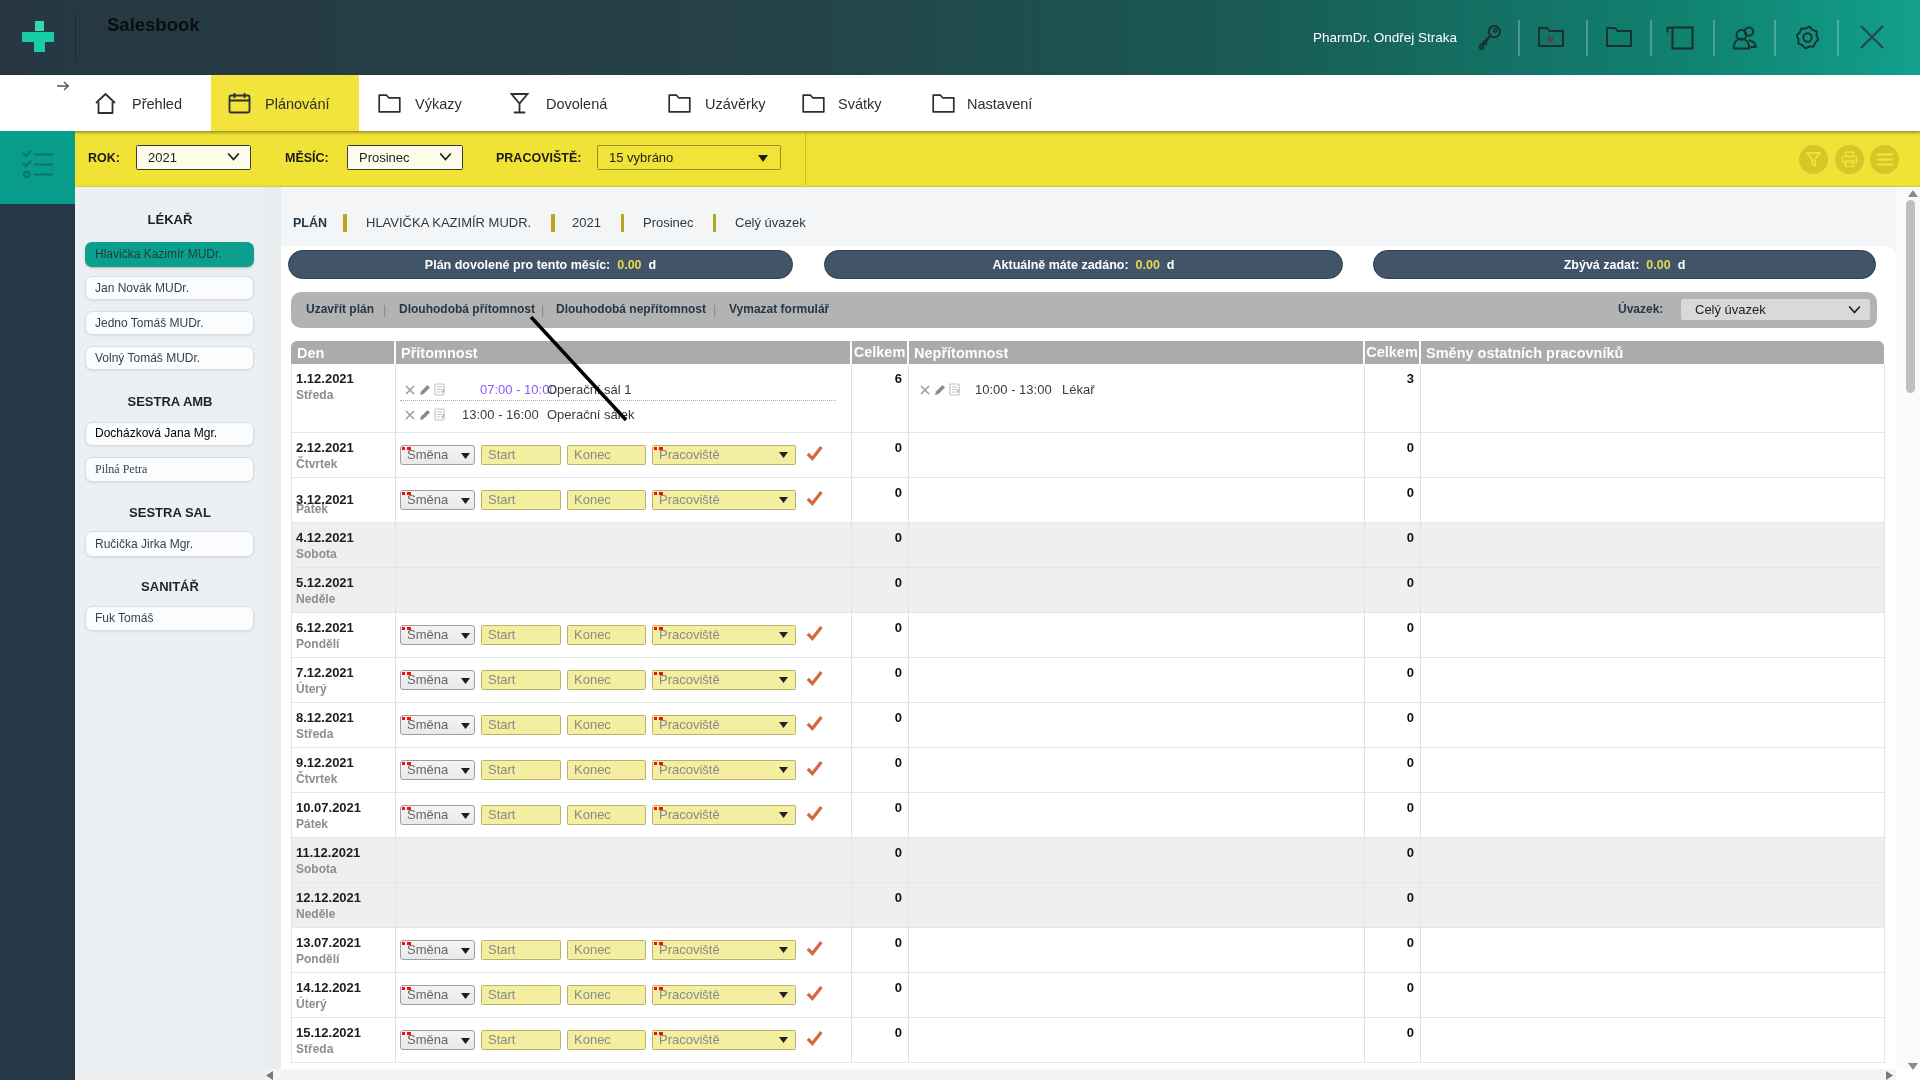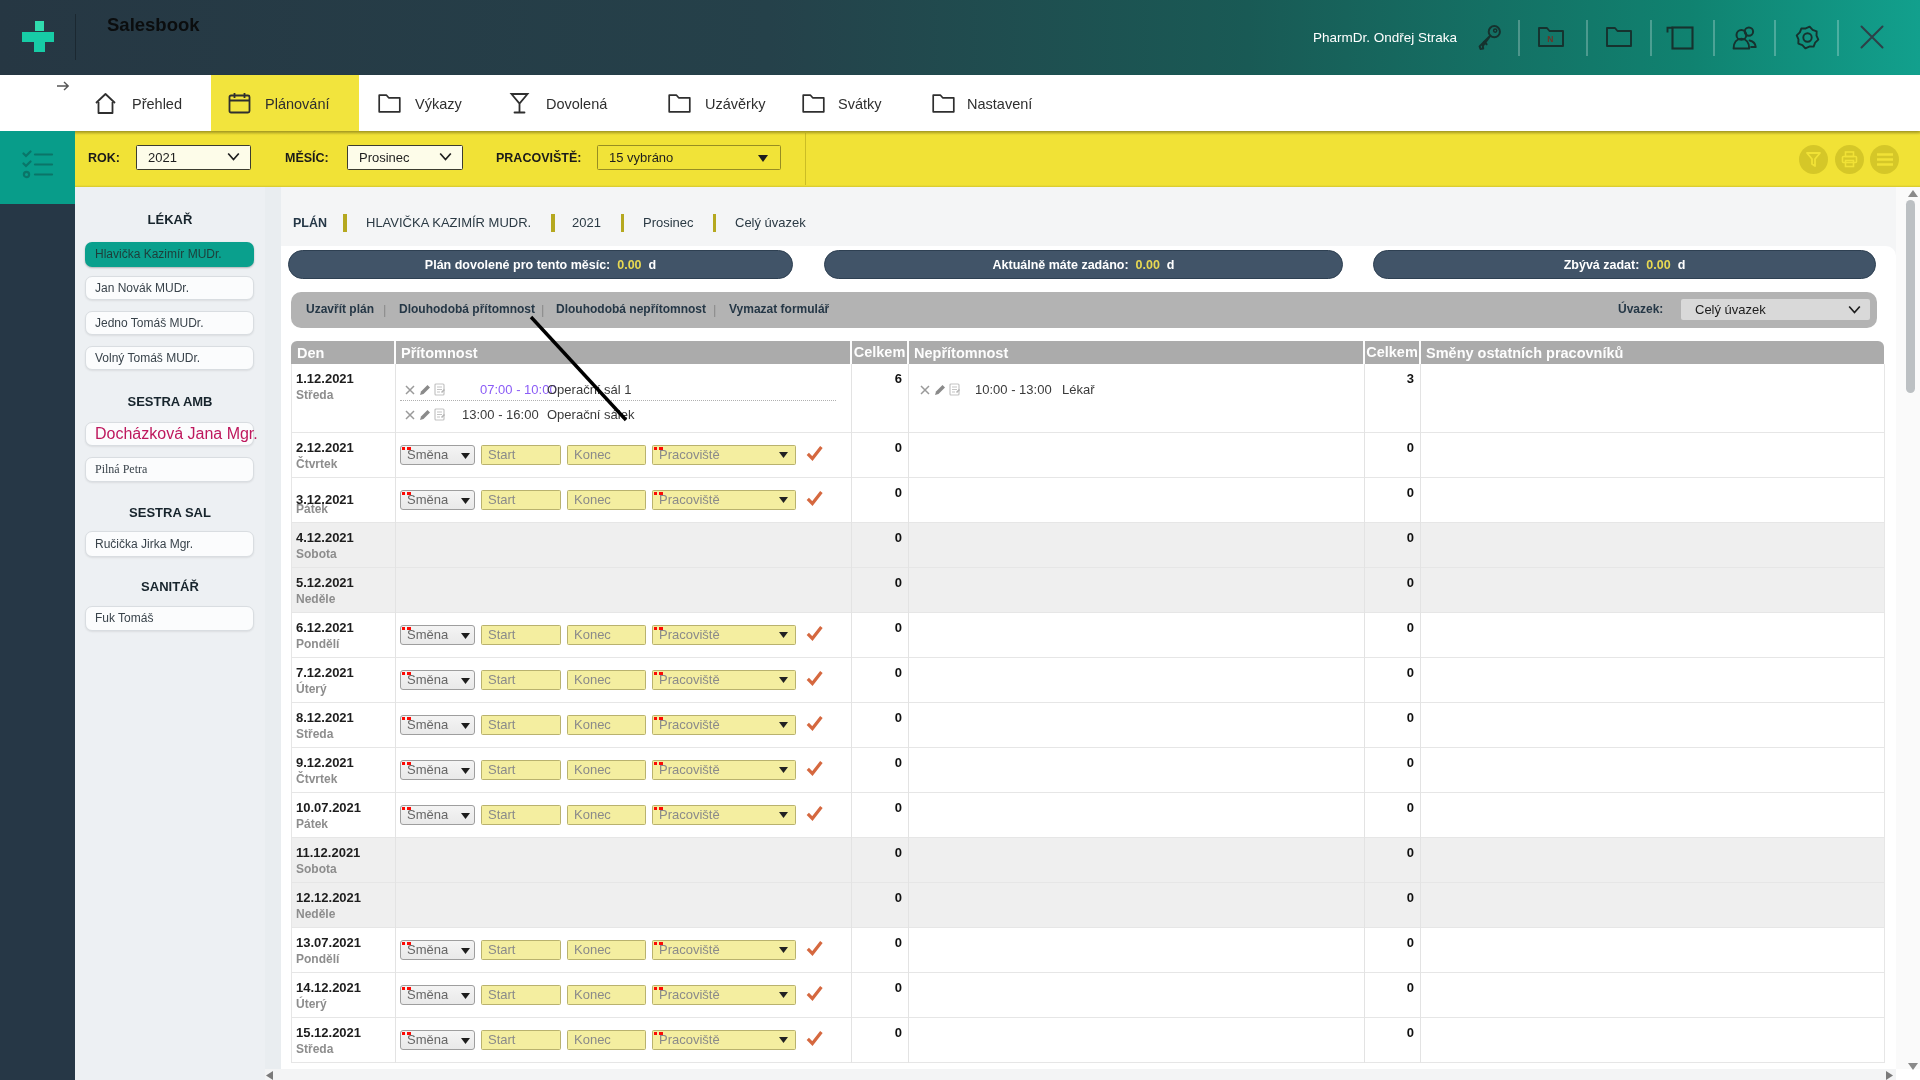--- a/index.html
+++ b/index.html
@@ -161,21 +161,21 @@
 <div style="position:absolute;left:85px;top:242px;width:169px;height:25px;background:#0aa08d;border-radius:7px;box-shadow:0 1px 2px rgba(0,0,0,0.25);"></div>
     <div style="position:absolute;left:95px;top:247.0px;font-size:12px;color:#1e3c39;font-weight:400;line-height:15px;white-space:nowrap;">Hlavička Kazimír MUDr.</div>
 <div style="position:absolute;left:85px;top:276px;width:169px;height:24px;background:#fbfcfd;border:1px solid #d9dde1;border-radius:7px;box-shadow:0 1px 2px rgba(0,0,0,0.08);"></div>
     <div style="position:absolute;left:95px;top:280.5px;font-size:12px;color:#39434b;font-weight:400;line-height:15px;white-space:nowrap;">Jan Novák MUDr.</div>
 <div style="position:absolute;left:85px;top:311px;width:169px;height:24px;background:#fbfcfd;border:1px solid #d9dde1;border-radius:7px;box-shadow:0 1px 2px rgba(0,0,0,0.08);"></div>
     <div style="position:absolute;left:95px;top:315.5px;font-size:12px;color:#39434b;font-weight:400;line-height:15px;white-space:nowrap;">Jedno Tomáš MUDr.</div>
 <div style="position:absolute;left:85px;top:346px;width:169px;height:24px;background:#fbfcfd;border:1px solid #d9dde1;border-radius:7px;box-shadow:0 1px 2px rgba(0,0,0,0.08);"></div>
     <div style="position:absolute;left:95px;top:350.5px;font-size:12px;color:#39434b;font-weight:400;line-height:15px;white-space:nowrap;">Volný Tomáš MUDr.</div>
 <div style="position:absolute;left:75px;top:393px;width:190px;height:18px;text-align:center;font-size:13px;font-weight:700;color:#17242c;line-height:18px;">SESTRA AMB</div>
 <div style="position:absolute;left:85px;top:421.5px;width:169px;height:24px;background:#fbfcfd;border:1px solid #d9dde1;border-radius:7px;box-shadow:0 1px 2px rgba(0,0,0,0.08);"></div>
-    <div style="position:absolute;left:95px;top:426.0px;font-size:16px;color:#be185d;font-weight:400;line-height:15px;white-space:nowrap;">Docházková Jana Mgr.</div>
+    <div style="position:absolute;left:95px;top:426.0px;font-size:12px;color:#000000;font-weight:400;line-height:15px;white-space:nowrap;">Docházková Jana Mgr.</div>
 <div style="position:absolute;left:85px;top:457px;width:169px;height:25px;background:#fbfcfd;border:1px solid #d9dde1;border-radius:7px;box-shadow:0 1px 2px rgba(0,0,0,0.08);"></div>
     <div style="position:absolute;left:95px;top:462.0px;font-size:12px;color:#39434b;font-weight:400;line-height:15px;white-space:nowrap;font-family:Liberation Serif, serif;">Pilná Petra</div>
 <div style="position:absolute;left:75px;top:504px;width:190px;height:18px;text-align:center;font-size:13px;font-weight:700;color:#17242c;line-height:18px;">SESTRA SAL</div>
 <div style="position:absolute;left:85px;top:531px;width:169px;height:26px;background:#fbfcfd;border:1px solid #d9dde1;border-radius:7px;box-shadow:0 1px 2px rgba(0,0,0,0.08);"></div>
     <div style="position:absolute;left:95px;top:536.5px;font-size:12px;color:#39434b;font-weight:400;line-height:15px;white-space:nowrap;">Ručička Jirka Mgr.</div>
 <div style="position:absolute;left:75px;top:578px;width:190px;height:18px;text-align:center;font-size:13px;font-weight:700;color:#17242c;line-height:18px;">SANITÁŘ</div>
 <div style="position:absolute;left:85px;top:606px;width:169px;height:25px;background:#fbfcfd;border:1px solid #d9dde1;border-radius:7px;box-shadow:0 1px 2px rgba(0,0,0,0.08);"></div>
     <div style="position:absolute;left:95px;top:611.0px;font-size:12px;color:#39434b;font-weight:400;line-height:15px;white-space:nowrap;">Fuk Tomáš</div>
 <div style="position:absolute;left:281px;top:187px;width:1615px;height:882px;background:#f4f5f6;"></div>
 <div style="position:absolute;left:281px;top:246px;width:1615px;height:823px;background:#ffffff;border-radius:0 10px 0 0;"></div>

